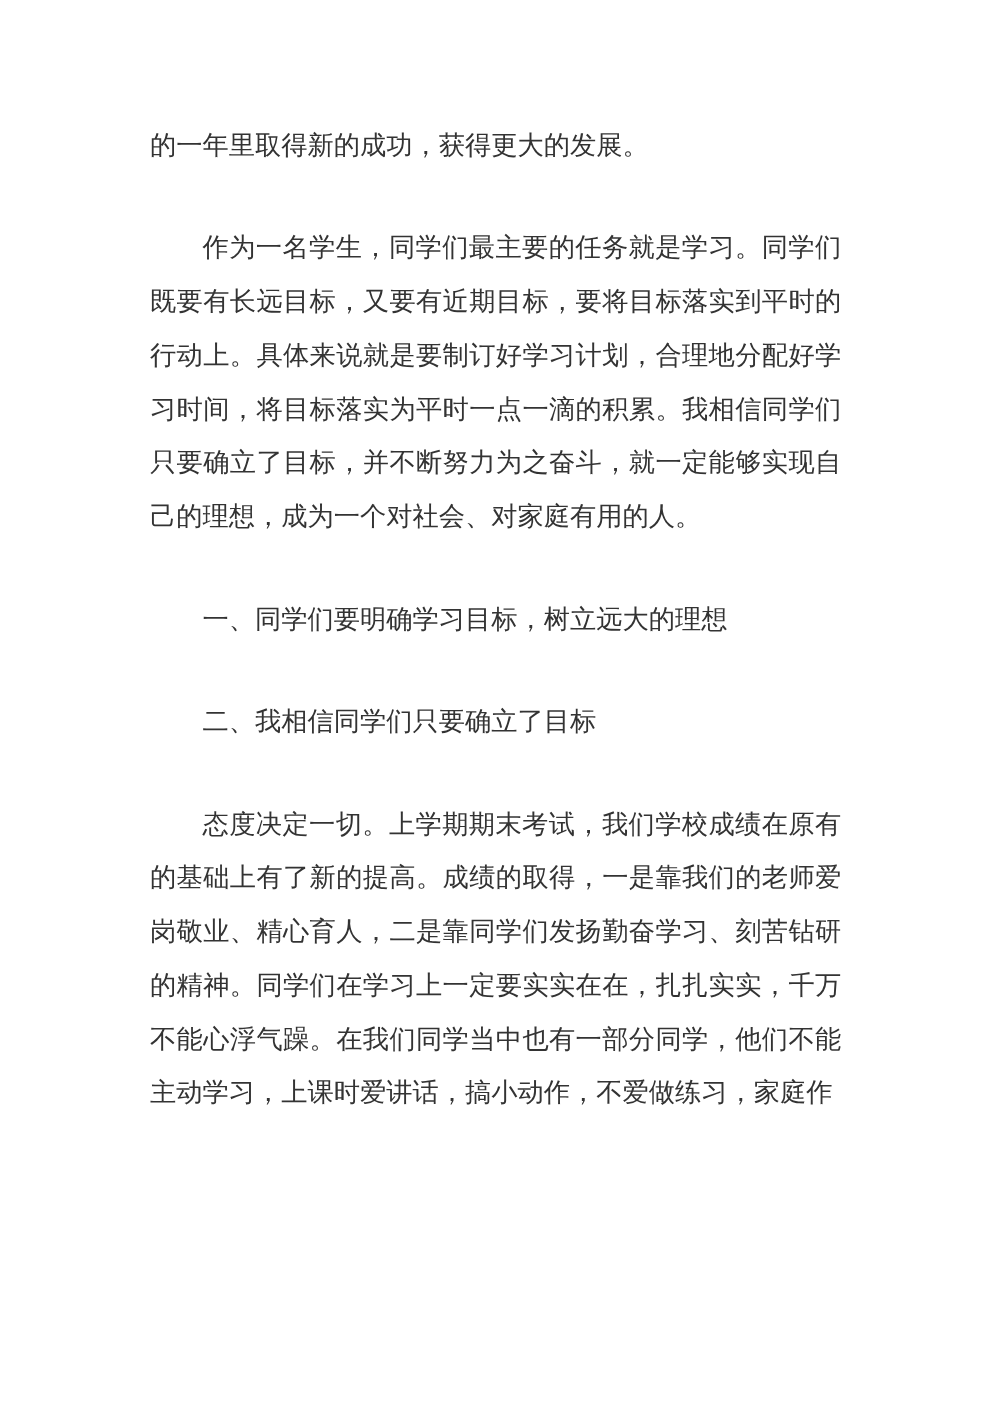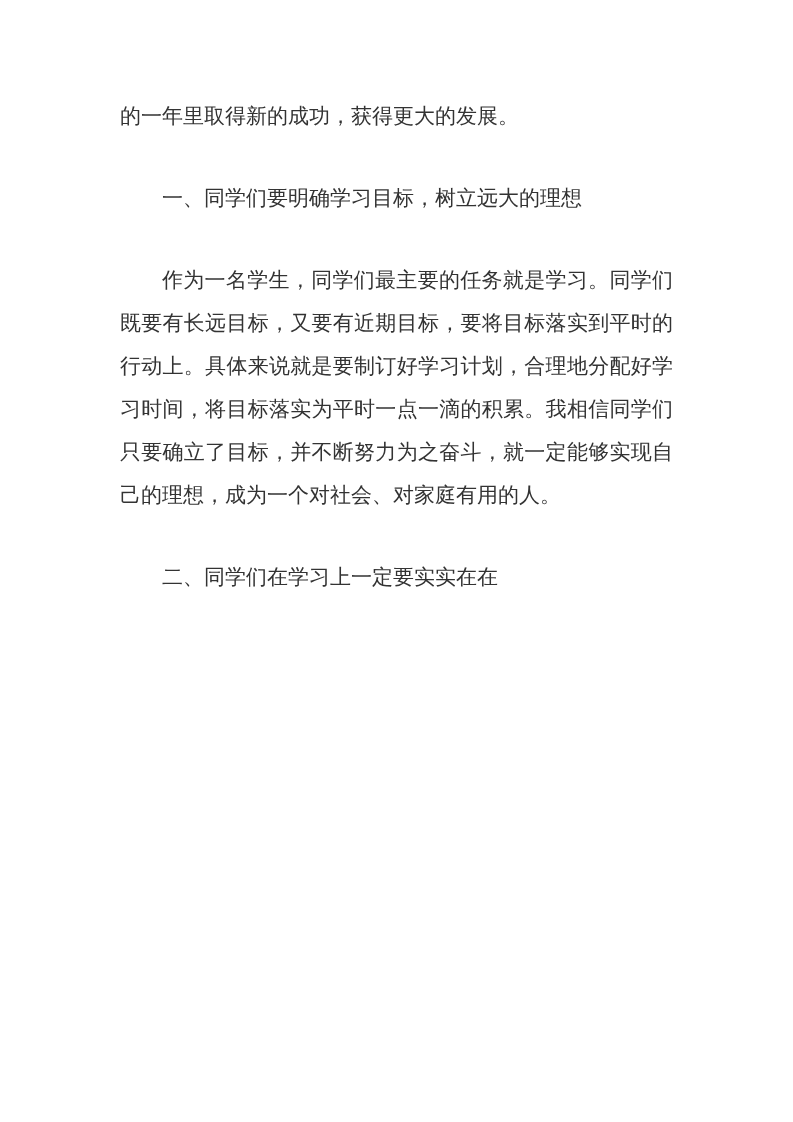--- a/index.html
+++ b/index.html
@@ -30,19 +30,20 @@
     text-indent: 2em;
   }
 </style>
 </head>
 <body>
 
 <div class="doc-page">
   <p class="para">的一年里取得新的成功，获得更大的发展。</p>
 
 
+  <p class="para indent">作为一名学生，同学们最主要的任务就是学习。同学们既要有长远目标，又要有近期目标，要将目标落实到平时的行动上。具体来说就是要制订好学习计划，合理地分配好学习时间，将目标落实为平时一点一滴的积累。我相信同学们只要确立了目标，并不断努力为之奋斗，就一定能够实现自己的理想，成为一个对社会、对家庭有用的人。</p>
+
   <p class="para indent">一、同学们要明确学习目标，树立远大的理想</p>
 
-  <p class="para indent">作为一名学生，同学们最主要的任务就是学习。同学们既要有长远目标，又要有近期目标，要将目标落实到平时的行动上。具体来说就是要制订好学习计划，合理地分配好学习时间，将目标落实为平时一点一滴的积累。我相信同学们只要确立了目标，并不断努力为之奋斗，就一定能够实现自己的理想，成为一个对社会、对家庭有用的人。</p>
+  <p class="para indent">二、我相信同学们只要确立了目标</p>
 
-  <p class="para indent">二、同学们在学习上一定要实实在在</p>
-
+  <p class="para indent">态度决定一切。上学期期末考试，我们学校成绩在原有的基础上有了新的提高。成绩的取得，一是靠我们的老师爱岗敬业、精心育人，二是靠同学们发扬勤奋学习、刻苦钻研的精神。同学们在学习上一定要实实在在，扎扎实实，千万不能心浮气躁。在我们同学当中也有一部分同学，他们不能主动学习，上课时爱讲话，搞小动作，不爱做练习，家庭作</p>
 </div>
 
 </body></html>

